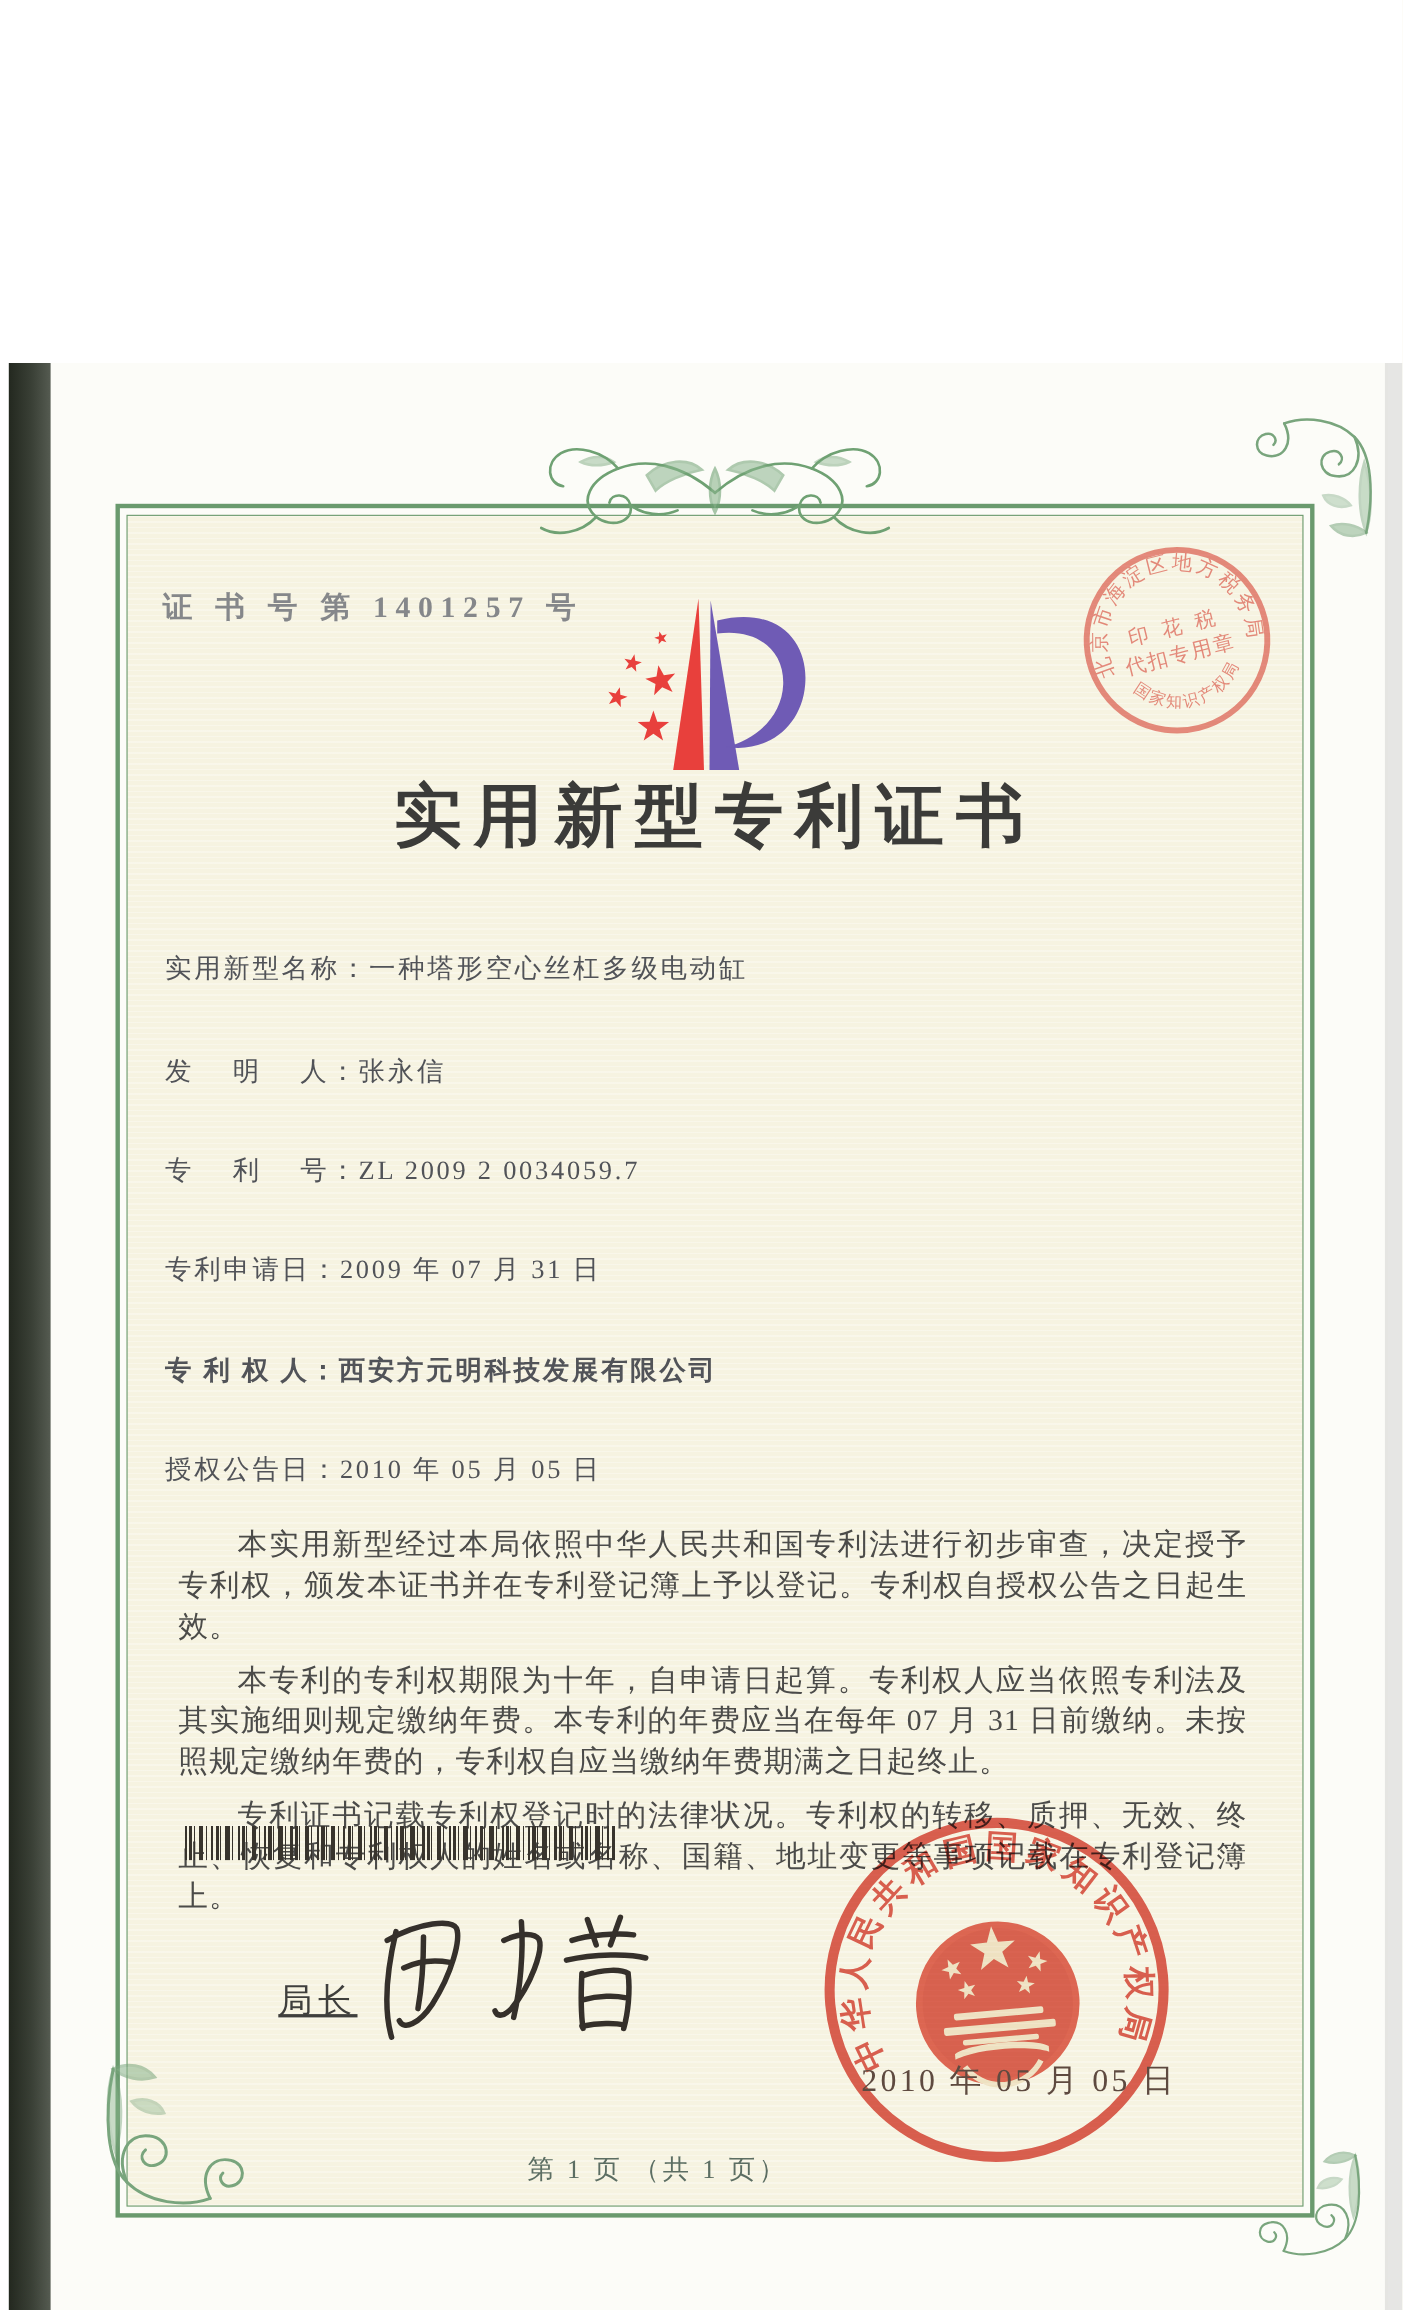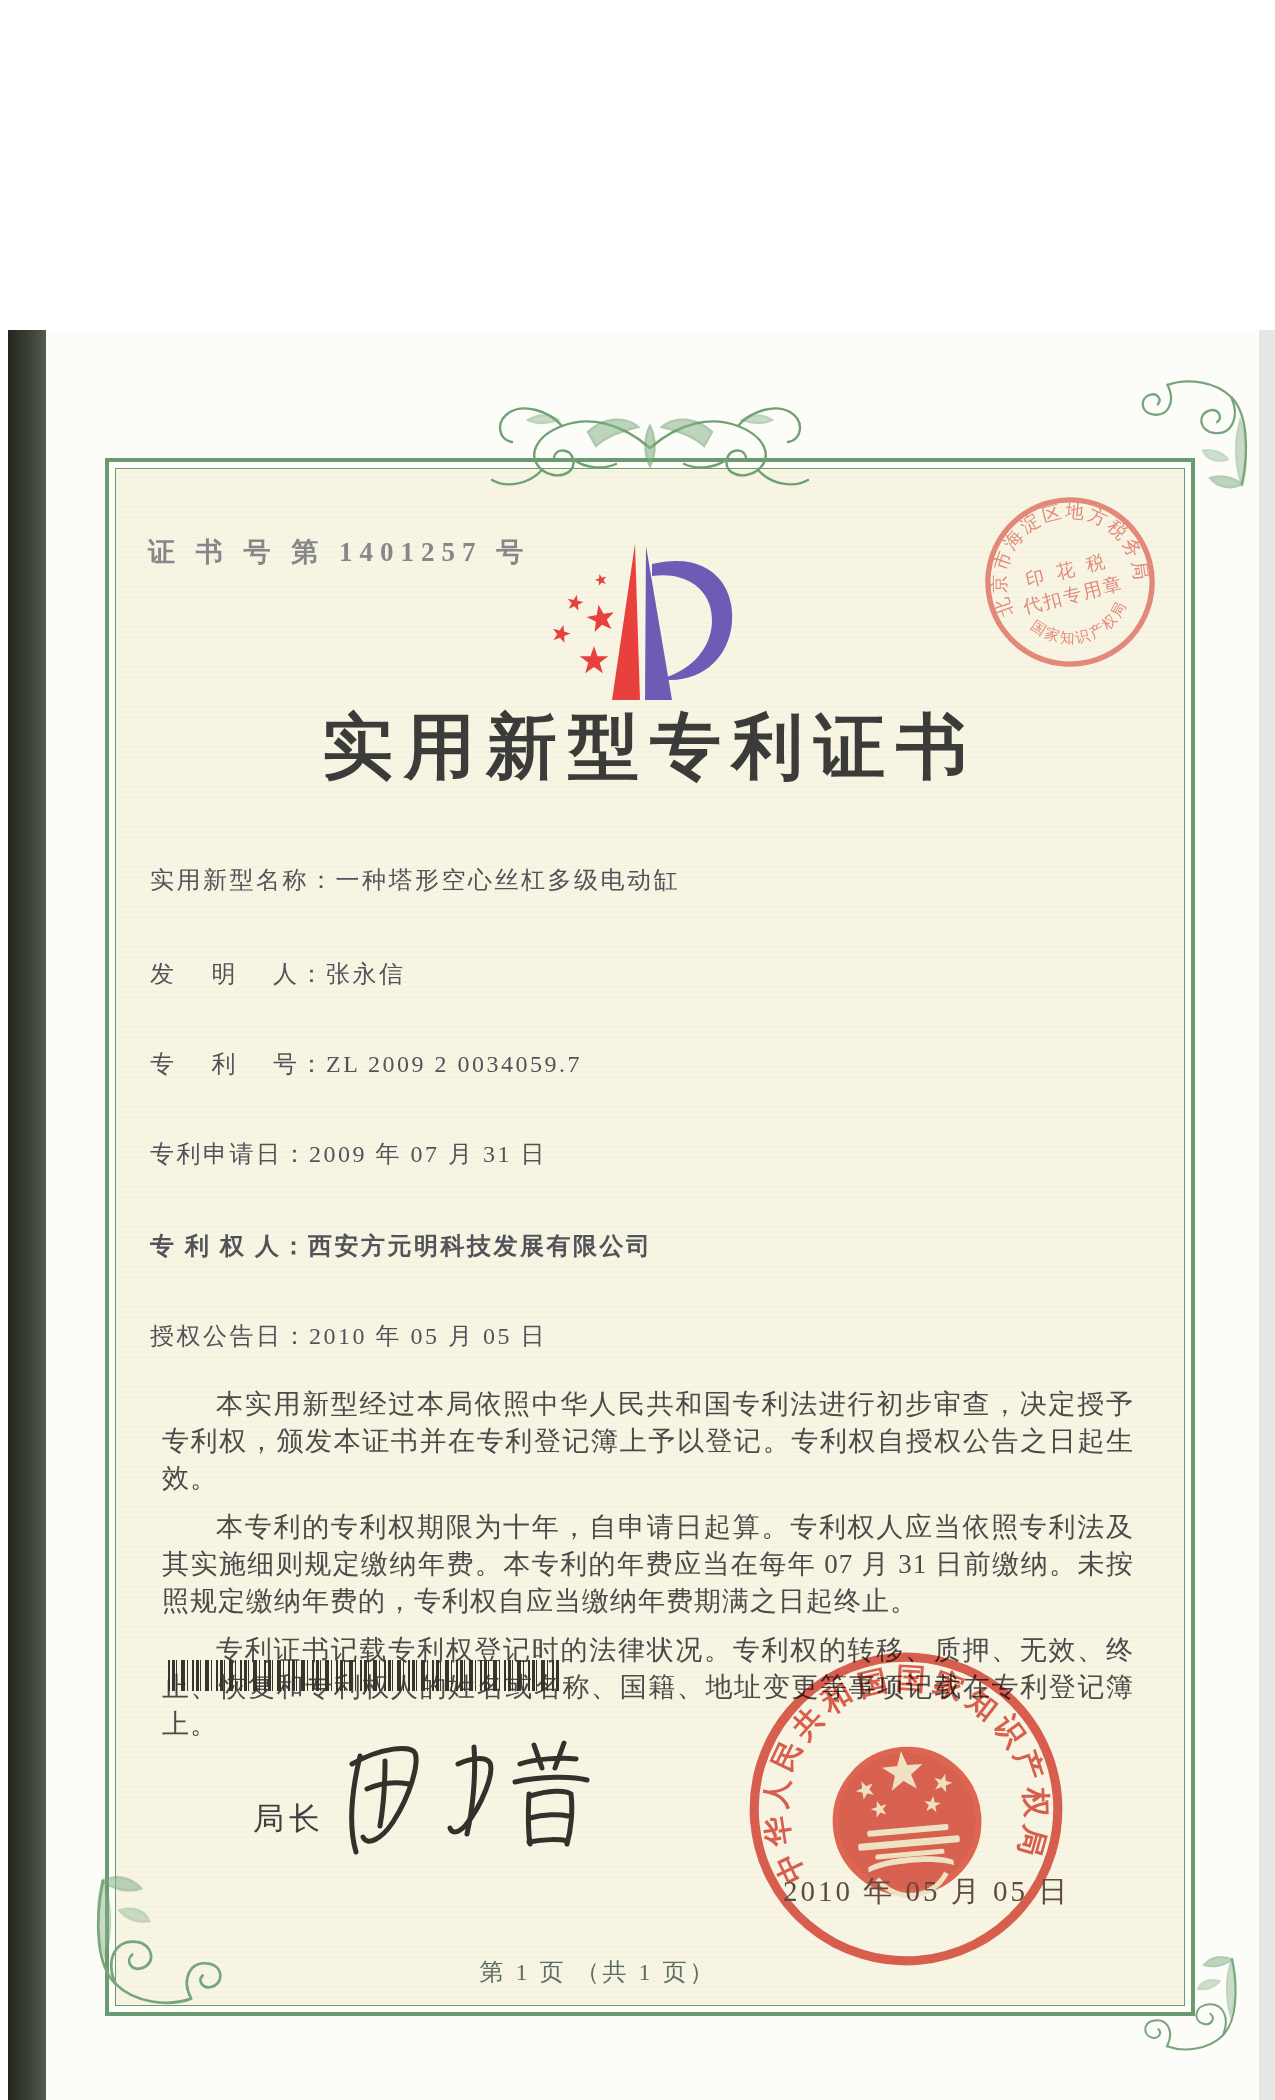--- a/index.html
+++ b/index.html
@@ -21,36 +21,36 @@
     border:4px solid #6a9a6e;z-index:1;}
   .frame-inner{position:absolute;left:6px;top:6px;right:6px;bottom:6px;
     border:1.5px solid #6a9a6e;
     background:
       repeating-linear-gradient(180deg, rgba(255,255,255,.30) 0 1px, rgba(0,0,0,0) 1px 5px),
       #f6f3e1;}
 
   .content{z-index:3;}
   .cert-no{left:148px;top:534px;font-size:27px;letter-spacing:7px;color:#85878a;font-weight:bold;}
   .title{left:105px;top:700px;width:1090px;text-align:center;
-    font-size:71px;font-weight:600;letter-spacing:11px;color:#3b3b39;}
+    font-size:62px;font-weight:600;letter-spacing:11px;color:#3b3b39;}
   .field-row{left:150px;width:1000px;font-size:24px;color:#515358;letter-spacing:2.5px;white-space:nowrap;}
   .f0{top:864px;} .f1{top:958px;} .f2{top:1048px;} .f3{top:1138px;} .f4{top:1230px;font-weight:bold;} .f5{top:1320px;}
   .body-text{left:150px;top:1374px;width:996px;font-size:27px;line-height:37px;
     color:#4b4b49;text-align:justify;letter-spacing:1px;}
   .body-text p{margin:12px;text-indent:2em;}
 
   .barcode{left:168px;top:1660px;width:392px;height:31px;
     background-image:repeating-linear-gradient(90deg,
       #38342d 0 2px, rgba(0,0,0,0) 2px 4px,
       #38342d 4px 7px, rgba(0,0,0,0) 7px 8px,
       #38342d 8px 9px,  rgba(0,0,0,0) 9px 13px,
       #38342d 13px 17px, rgba(0,0,0,0) 17px 19px,
       #38342d 19px 20px, rgba(0,0,0,0) 20px 24px);}
 
-  .sig-label{left:253px;top:1798px;font-size:31px;letter-spacing:5px;color:#3f3f3d;}
+  .sig-label{left:253px;top:1798px;font-size:31px;letter-spacing:5px;color:#3f3f3d;text-decoration:underline;}
   .signature{left:322px;top:1732px;width:300px;height:160px;}
 
   .office-seal{left:743px;top:1646px;width:326px;height:326px;z-index:4;
     opacity:.93;mix-blend-mode:multiply;transform:rotate(-5deg);}
   .tax-seal{left:982px;top:494px;width:176px;height:176px;z-index:4;
     opacity:.9;mix-blend-mode:multiply;transform:rotate(-14deg);}
   .seal-date{left:783px;top:1872px;font-size:29px;letter-spacing:3px;color:#5e4a40;z-index:5;}
 
   .footer{left:448px;top:1956px;width:300px;text-align:center;
     font-size:24px;letter-spacing:3px;color:#5c6e63;}

